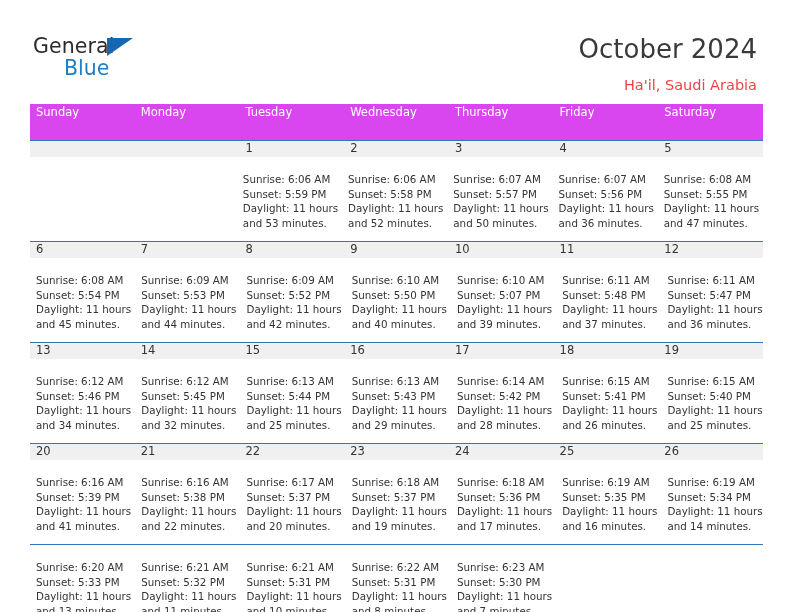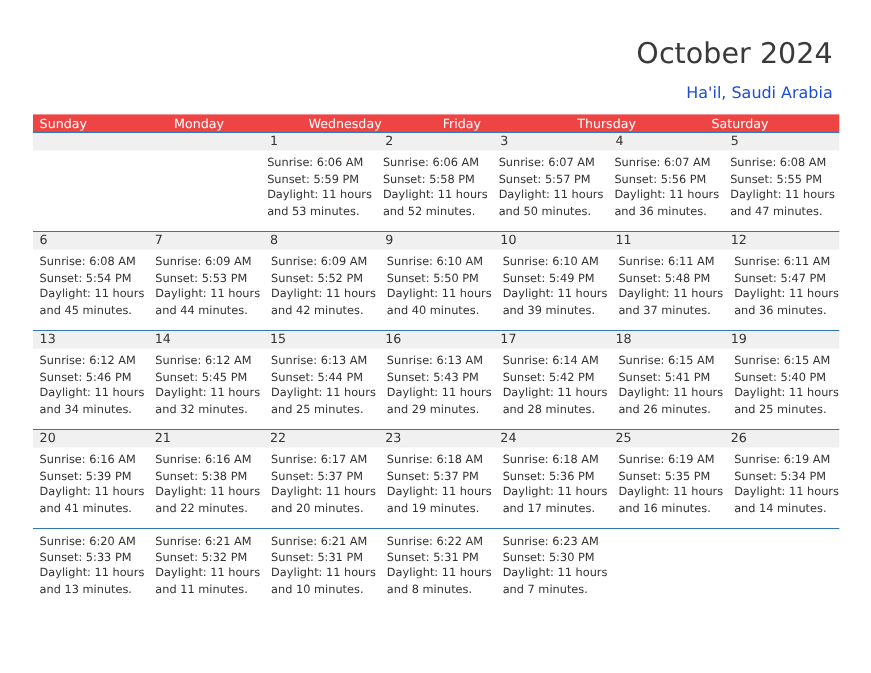--- a/index.html
+++ b/index.html
@@ -67,38 +67,38 @@
     font-size: 26px;
     color: #3a3a3a;
     font-family: "DejaVu Sans", sans-serif;
     white-space: nowrap;
   }
   .subtitle {
     position: absolute;
     right: 35px;
     top: 77px;
     font-size: 14.5px;
-    color: #1d4ed8;
+    color: #ef4444;
     font-family: "DejaVu Sans", sans-serif;
     text-align: right;
     white-space: nowrap;
   }
 
   
   .calendar {
     position: absolute;
     left: 30px;
     top: 104px;
     width: 733px;
   }
   .dow-row {
     display: flex;
     width: 733px;
-    height: 16px;
-    background: #ef4444;
+    height: 36px;
+    background: #d946ef;
   }
   .dow {
     flex: 1 1 0;
     color: #ffffff;
     font-size: 11.5px;
     font-family: "DejaVu Sans", sans-serif;
     padding: 3px 0 0 6px;
     line-height: 1;
     white-space: nowrap;
     overflow: hidden;
@@ -123,51 +123,58 @@
     font-family: "DejaVu Sans", sans-serif;
     padding: 2px 0 0 6px;
     line-height: 1;
   }
 
   .bodyrow {
     display: flex;
     width: 733px;
     height: 73px;
     background: #ffffff;
+    margin-top: 11px;
   }
   .bodycell {
     flex: 1 1 0;
     padding: 4px 4px 0 6px;
     font-size: 10.3px;
     line-height: 14.5px;
     color: #333333;
     font-family: "DejaVu Sans", sans-serif;
   }
   .bodycell div { white-space: nowrap; }
 </style>
 </head>
 <body>
 
 <div class="page">
 
   <div class="top">
 
+    <div class="logo">
+      <span class="logo-general">General</span>
+      <span class="logo-tri"></span>
+      <span class="logo-blue">Blue</span>
+    </div>
 
     <div class="title">October 2024</div>
     <div class="subtitle">Ha'il, Saudi Arabia</div>
   </div>
 
   <div class="calendar">
 
     <div class="dow-row">
       <div class="dow">Sunday</div>
       <div class="dow">Monday</div>
+      <div class="dow">Tuesday</div>
       <div class="dow">Wednesday</div>
+      <div class="dow">Thursday</div>
       <div class="dow">Friday</div>
-      <div class="dow">Thursday</div>
       <div class="dow">Saturday</div>
     </div>
 
     <div class="week">
       <div class="numrow">
         <div class="numcell"></div>
         <div class="numcell"></div>
         <div class="numcell">1</div>
         <div class="numcell">2</div>
         <div class="numcell">3</div>
@@ -250,21 +257,21 @@
           <div>and 42 minutes.</div>
         </div>
         <div class="bodycell">
           <div>Sunrise: 6:10 AM</div>
           <div>Sunset: 5:50 PM</div>
           <div>Daylight: 11 hours</div>
           <div>and 40 minutes.</div>
         </div>
         <div class="bodycell">
           <div>Sunrise: 6:10 AM</div>
-          <div>Sunset: 5:49 PM</div>
+          <div>Sunset: 5:07 PM</div>
           <div>Daylight: 11 hours</div>
           <div>and 39 minutes.</div>
         </div>
         <div class="bodycell">
           <div>Sunrise: 6:11 AM</div>
           <div>Sunset: 5:48 PM</div>
           <div>Daylight: 11 hours</div>
           <div>and 37 minutes.</div>
         </div>
         <div class="bodycell">

